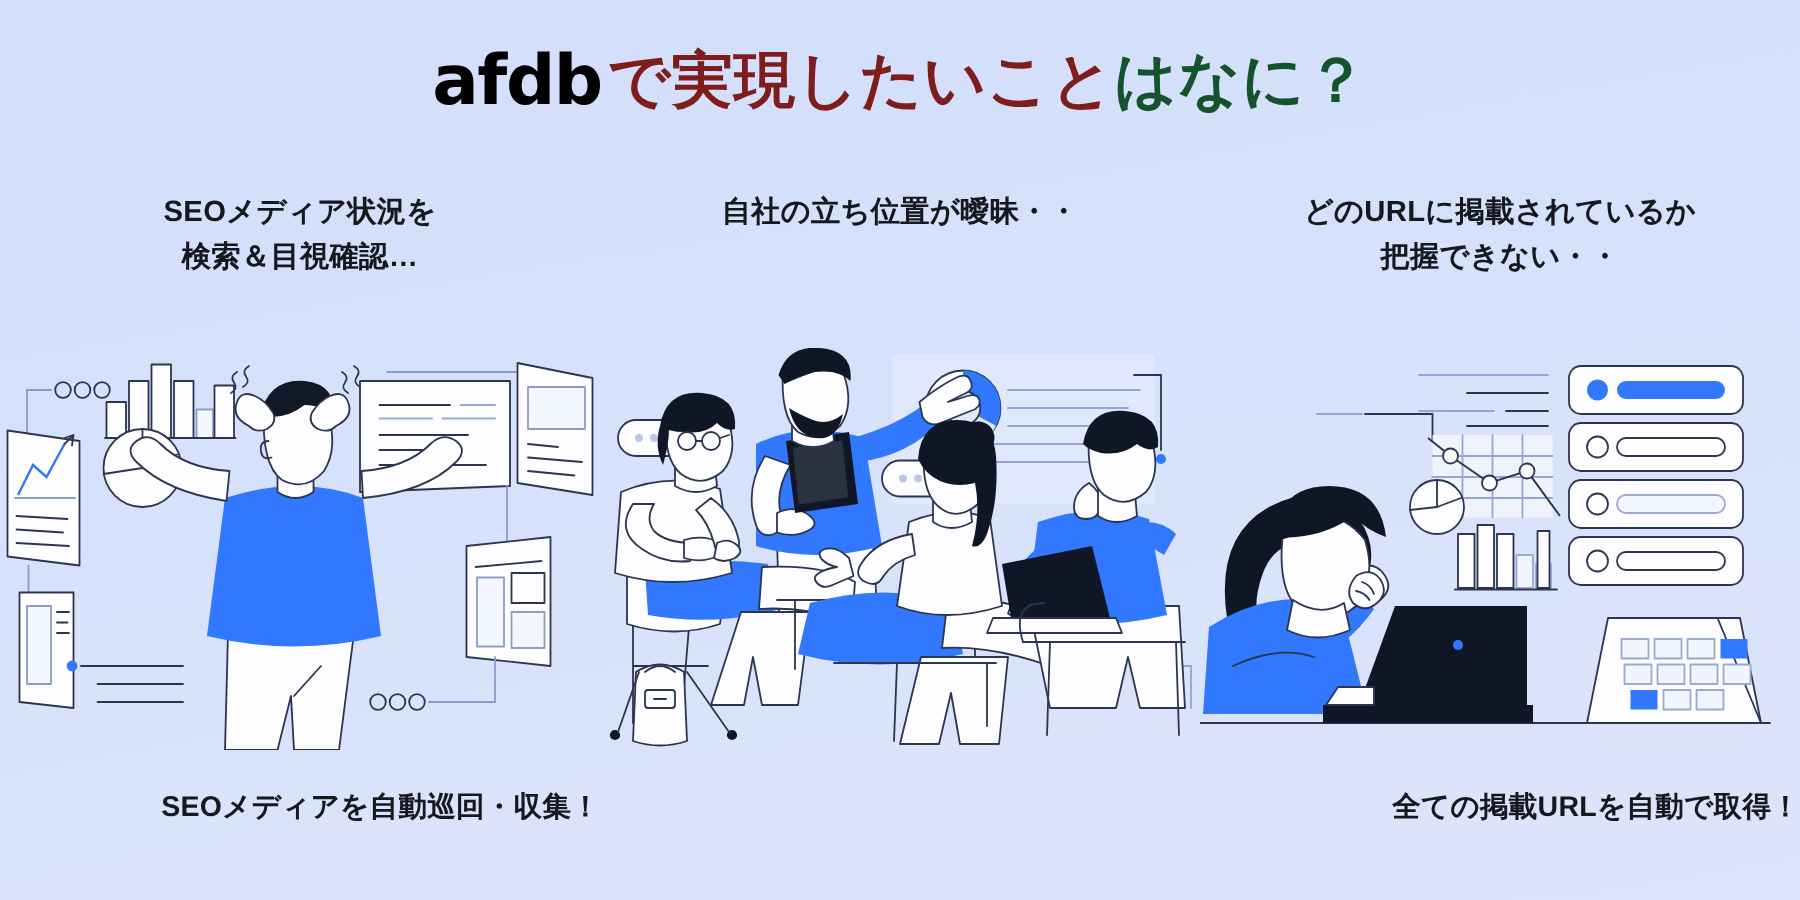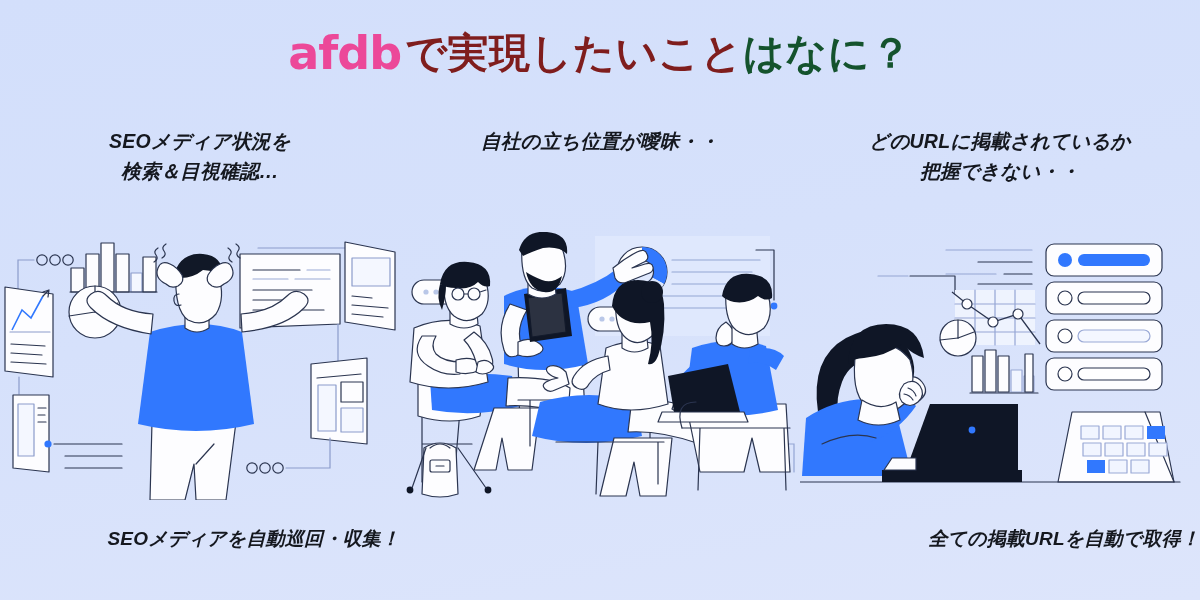--- a/index.html
+++ b/index.html
@@ -13,29 +13,29 @@
   .stage { position:relative; width:1200px; height:600px; }
 
   
   .title-row {
     position:absolute; top:30px; left:0; width:1200px;
     text-align:center; white-space:nowrap;
     font-size:41px; font-weight:700; letter-spacing:.5px;
     line-height:1;
   }
   .title-logo {
-    font-size:46px; font-weight:700; color:#ec4899;
+    font-size:46px; font-weight:700; color:#000000;
     letter-spacing:-1px; font-family:"DejaVu Sans",sans-serif;
     vertical-align:-2px; margin-right:4px;
   }
   .title-blue { color:#7f1d1d; }
   .title-dark { color:#14532d; }
 
   
-  .cols { position:absolute; top:0; left:0; width:1200px; height:515px;font-style:italic; }
+  .cols { position:absolute; top:0; left:0; width:1200px; height:515px; }
   .col { position:absolute; top:0; width:400px; height:600px; }
   .col-0 { left:0; }
   .col-1 { left:400px; }
   .col-2 { left:800px; }
 
   .head {
     position:absolute; left:0; width:400px; top:126px;
     text-align:center; color:#15181f;
     font-size:19.5px; font-weight:700; line-height:1.55;
     letter-spacing:.2px;

